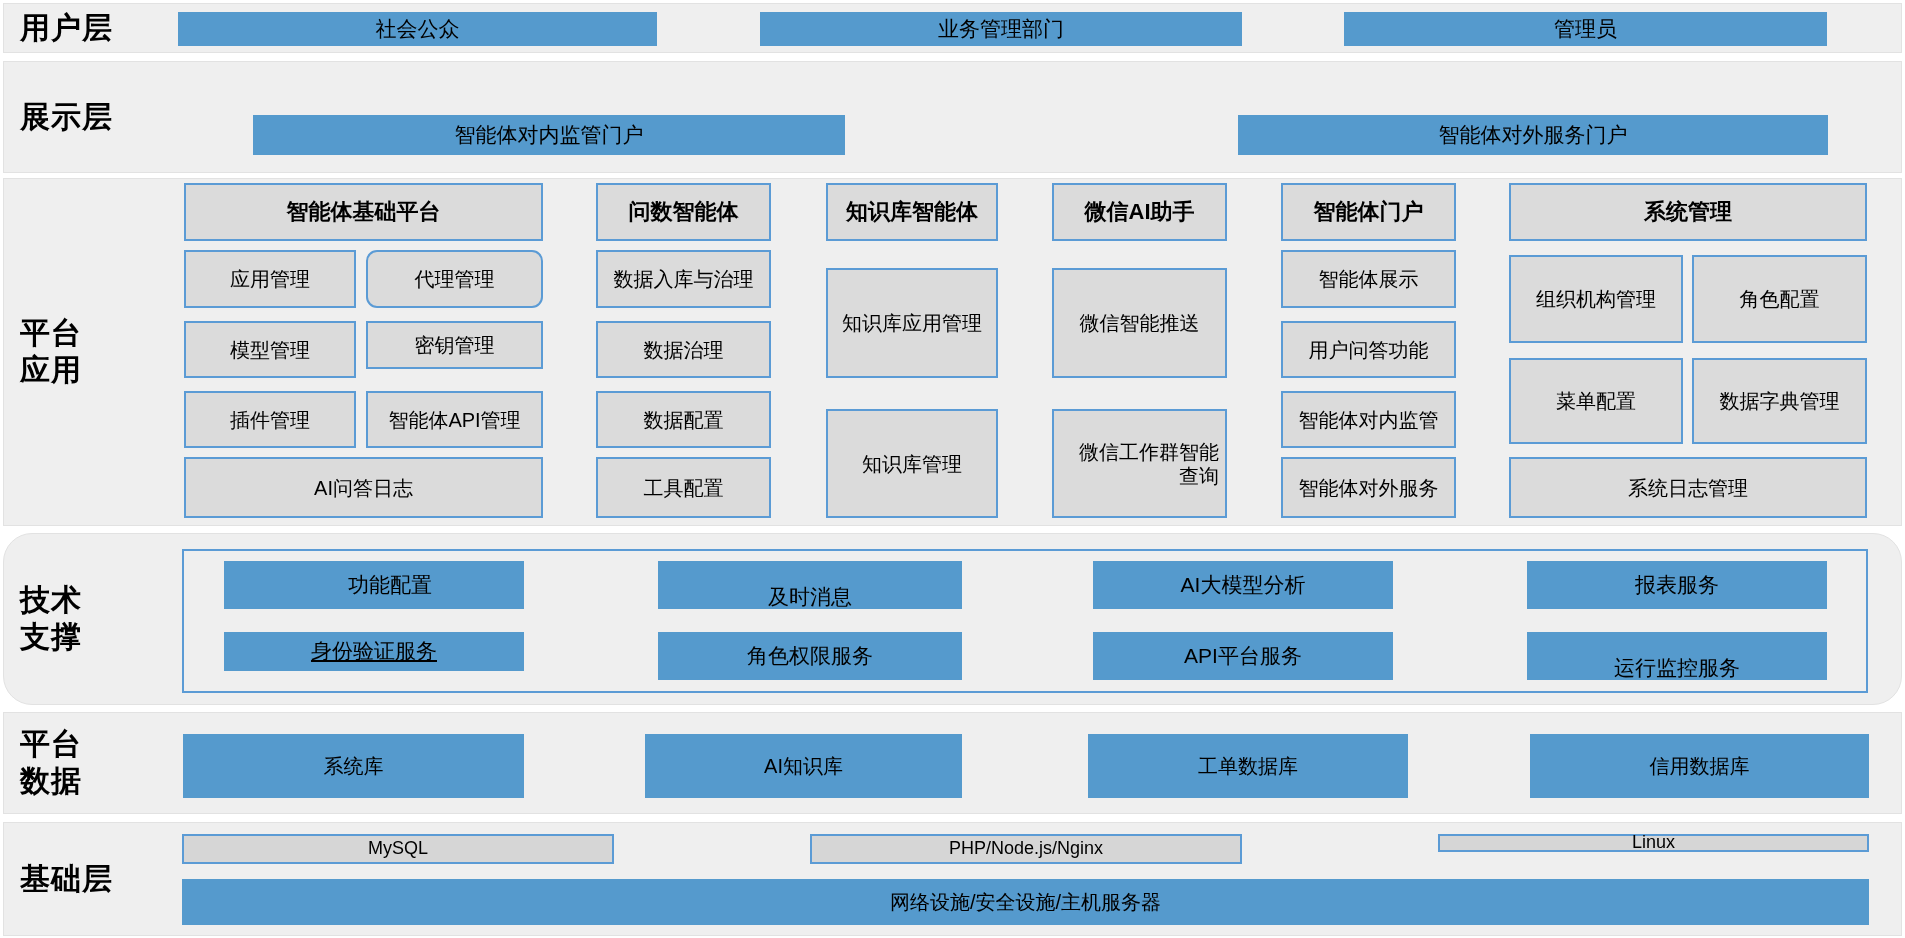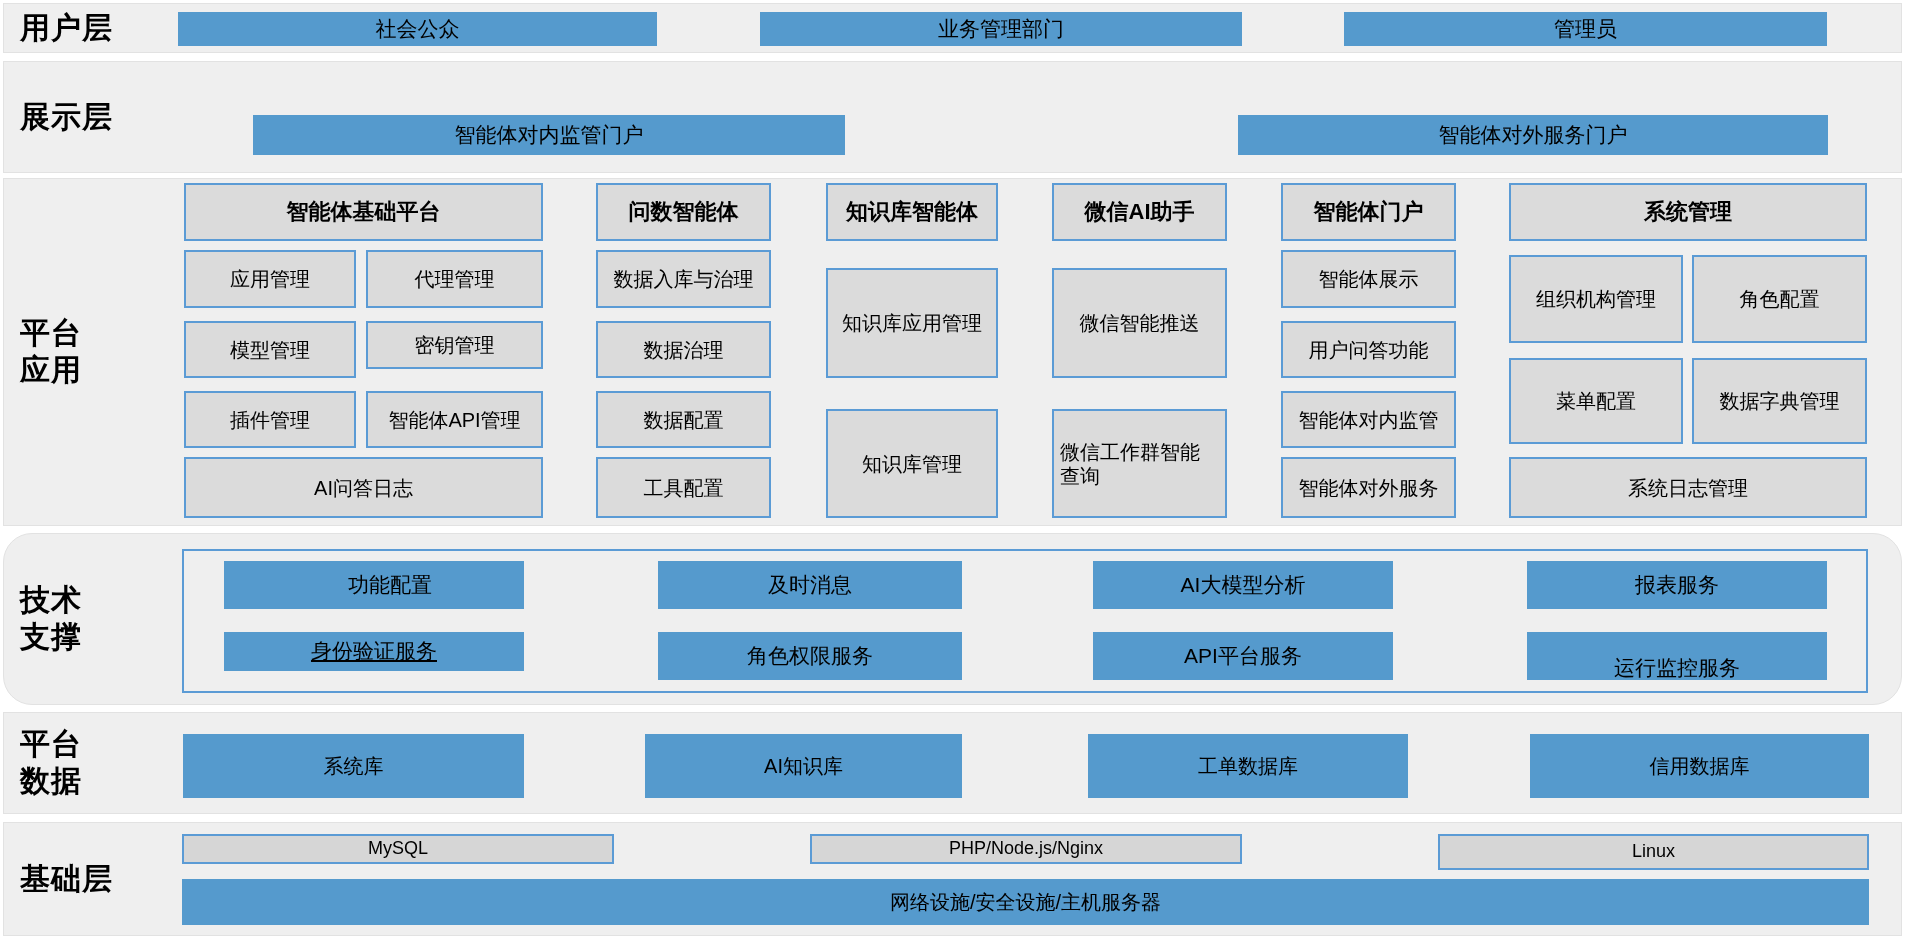--- a/index.html
+++ b/index.html
@@ -4,21 +4,21 @@
 <style>
   html,body{margin:0;padding:0;background:#ffffff;}
   body{font-family:"Liberation Sans","DejaVu Sans",sans-serif;color:#000;}
   .page{position:relative;width:1905px;height:938px;background:#ffffff;overflow:hidden;}
   .band{position:absolute;left:3px;right:3px;background:#efefef;border:1px solid #e2e2e2;box-sizing:border-box;}
   .band-label{position:absolute;left:16px;top:0;bottom:0;display:flex;flex-direction:column;justify-content:center;
               font-weight:bold;font-size:30px;line-height:1.22;letter-spacing:1px;white-space:nowrap;}
   .bluebox{position:absolute;background:#559ACD;display:flex;align-items:center;justify-content:center;
            font-size:21px;text-align:center;box-sizing:border-box;line-height:1.15;}
   .graycell{position:absolute;background:#DBDBDB;border:2px solid #5B9BD5;display:flex;align-items:center;
-            justify-content:center;font-size:20px;text-align:left;box-sizing:border-box;line-height:1.2;padding:6px;}
+            justify-content:center;font-size:20px;text-align:right;box-sizing:border-box;line-height:1.2;padding:6px;}
   .hdr{font-weight:bold;font-size:22px;}
   .tech-container{position:absolute;border:2px solid #5B9BD5;box-sizing:border-box;}
   .infra-gray{background:#D6D6D6;font-size:18px;}
 </style>
 </head>
 <body>
 
 <div class="page">
 
   <section class="band" style="top:3px;height:50px;">
@@ -53,21 +53,21 @@
       <span>平台</span>
       <span>应用</span>
     </div>
 
     <div class="graycell hdr" style="left:180px;top:4px;width:359px;height:58px;">
       <span>智能体基础平台</span>
     </div>
     <div class="graycell" style="left:180px;top:71px;width:172px;height:58px;">
       <span>应用管理</span>
     </div>
-    <div class="graycell" style="left:362px;top:71px;width:177px;height:58px;">
+    <div class="graycell" style="left:362px;top:71px;width:177px;height:58px;border-radius:11px;">
       <span>代理管理</span>
     </div>
     <div class="graycell" style="left:180px;top:142px;width:172px;height:57px;">
       <span>模型管理</span>
     </div>
     <div class="graycell" style="left:362px;top:142px;width:177px;height:48px;">
       <span>密钥管理</span>
     </div>
     <div class="graycell" style="left:180px;top:212px;width:172px;height:57px;">
       <span>插件管理</span>
@@ -153,21 +153,21 @@
 
   <section class="band" style="top:533px;height:172px;border-radius:29px;">
     <div class="band-label">
       <span>技术</span>
       <span>支撑</span>
     </div>
     <div class="tech-container" style="left:178px;top:15px;width:1686px;height:144px;"></div>
     <div class="bluebox" style="left:220px;top:27px;width:300px;height:48px;padding-left:32px;">
       <span>功能配置</span>
     </div>
-    <div class="bluebox" style="left:654px;top:27px;width:304px;height:48px;">
+    <div class="bluebox" style="left:654px;top:27px;width:304px;height:48px;align-items:flex-end;">
       <span>及时消息</span>
     </div>
     <div class="bluebox" style="left:1089px;top:27px;width:300px;height:48px;">
       <span>AI大模型分析</span>
     </div>
     <div class="bluebox" style="left:1523px;top:27px;width:300px;height:48px;">
       <span>报表服务</span>
     </div>
     <div class="bluebox" style="left:220px;top:98px;width:300px;height:39px;text-decoration:underline;">
       <span>身份验证服务</span>
@@ -205,21 +205,21 @@
   <section class="band" style="top:822px;height:114px;">
     <div class="band-label">
       <span>基础层</span>
     </div>
     <div class="graycell infra-gray" style="left:178px;top:11px;width:432px;height:30px;">
       <span>MySQL</span>
     </div>
     <div class="graycell infra-gray" style="left:806px;top:11px;width:432px;height:30px;">
       <span>PHP/Node.js/Nginx</span>
     </div>
-    <div class="graycell infra-gray" style="left:1434px;top:11px;width:431px;height:36px;">
+    <div class="graycell infra-gray" style="left:1434px;top:11px;width:431px;height:18px;">
       <span>Linux</span>
     </div>
     <div class="bluebox" style="left:178px;top:56px;width:1687px;height:46px;font-size:20px;">
       <span>网络设施/安全设施/主机服务器</span>
     </div>
   </section>
 
 </div>
 
 </body></html>

